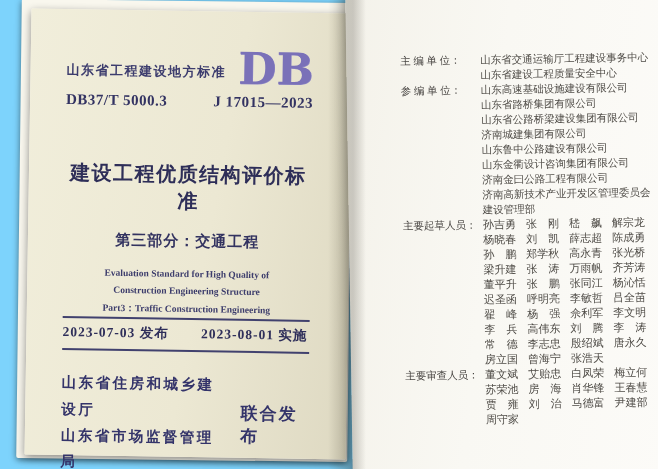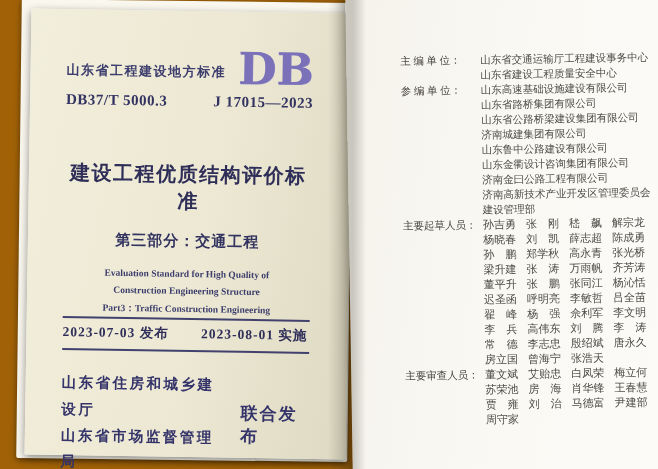--- a/index.html
+++ b/index.html
@@ -1,18 +1,18 @@
 <!DOCTYPE html>
 <html><head>
 <meta charset="utf-8">
 <style>
   html,body { margin:0; padding:0; }
   .stage {
     position:relative; width:658px; height:469px; overflow:hidden;
-    background:#a16207;
+    background:#7dd3fc;
     font-family:"Liberation Serif", serif;
   }
   
   .under-pages {
     position:absolute; left:19px; top:1px; width:331px; height:459px;
     background:#f9f7ee; transform:rotate(0.7deg); border-radius:2px;
     box-shadow:0 2px 6px rgba(0,0,0,.5);
   }
   .cover {
     position:absolute; left:28px; top:11px; width:321px; height:446px;

